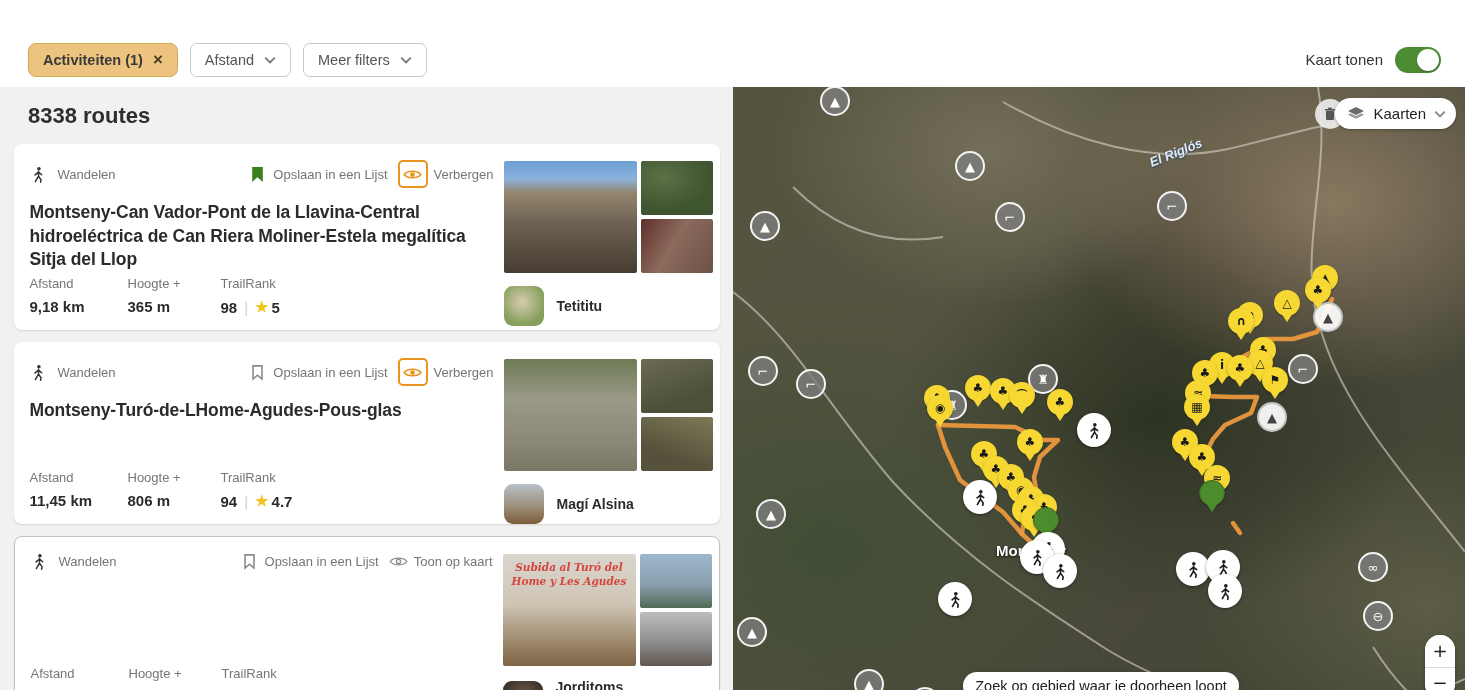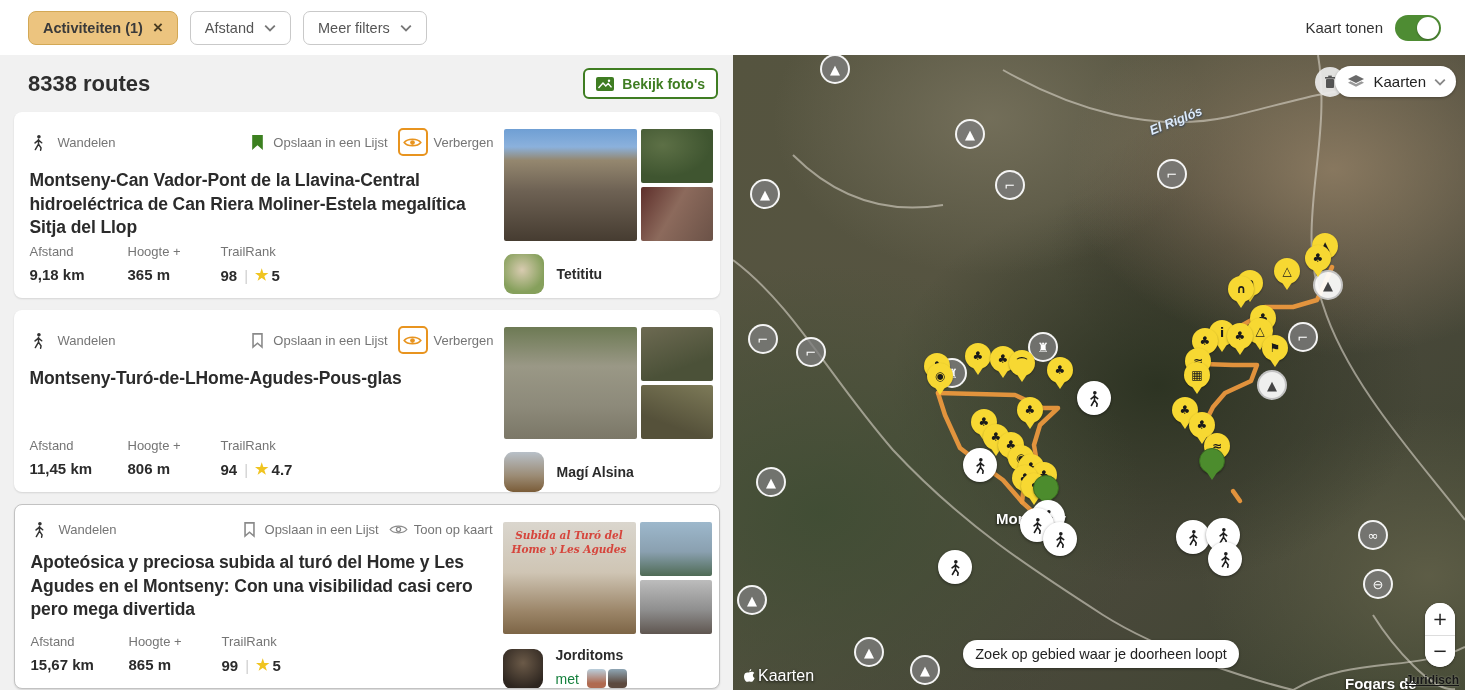--- a/index.html
+++ b/index.html
@@ -1,17 +1,17 @@
 <!DOCTYPE html>
 <html><head>
 <meta charset="utf-8">
 <style>
   * { margin:0; padding:0; box-sizing:border-box; }
   html,body { width:1465px; height:690px; overflow:hidden; font-family:"Liberation Sans", sans-serif; background:#fff; }
-  .app { width:1465px; height:621px; display:flex; flex-direction:column; }
+  .app { width:1465px; height:621px; display:flex; flex-direction:column;margin-top:32px; }
 
   
   .topbar { height:55px; flex:0 0 55px; background:#fff; display:flex; align-items:center; padding:0 24px 0 28px; }
   .chip { height:34px; display:inline-flex; align-items:center; gap:10px; padding:0 14px; border-radius:17px; font-size:14.5px; color:#3a3a3a; cursor:pointer; }
   .chip.gold { background:#ecc47f; border:1px solid #d3a855; border-radius:8px; font-weight:bold; }
   .chip.gold .x { font-size:17px; color:#4a3c20; font-weight:bold; }
   .chip.outline { background:#fff; border:1px solid #c9c9c9; border-radius:7px; margin-left:12px; color:#555; }
   .chev { width:12px; height:8px; }
   .topbar .spacer { flex:1; }
   .map-toggle-wrap { display:flex; align-items:center; gap:12px; font-size:15px; color:#333; }
@@ -145,28 +145,20 @@
         </div>
     </div>
   </header>
 
   <div class="content">
 
     <section class="list-panel">
       <div class="list-header">
         <h1>8338 routes</h1>
         <div class="spacer"></div>
-        <button class="btn-photos">
-          <svg width="18" height="14" viewBox="0 0 18 14">
-              <rect x="0" y="0" width="18" height="14" rx="2" fill="#3f7d22"></rect>
-              <path d="M2.5 11 L7 6 L9.8 9 L12.2 6.6 L15.5 10.4" stroke="#fff" fill="none" stroke-width="1.4"></path>
-              <circle cx="13" cy="3.8" r="1.2" fill="#fff"></circle>
-            </svg>
-          <span>Bekijk foto's</span>
-        </button>
       </div>
 
       <article class="card h1">
         <div class="card-main">
           <div class="card-toprow">
             <svg class="act-icon" viewBox="0 0 16 16">
                 <circle cx="8.4" cy="2.6" r="1.7" fill="#333"></circle>
                 <path d="M8 5 L8 9.5 M8 5.8 L4.8 8.4 M8 5.8 L11 8.2 M8 9.5 L5 14.6 M8 9.5 L10.4 13 L10 15.2" stroke="#333" stroke-width="1.4" fill="none" stroke-linecap="round"></path>
               </svg>
             <span>Wandelen</span>
@@ -302,21 +294,20 @@
               <span>Opslaan in een Lijst</span>
             </div>
             <div class="eye-group">
               <svg width="19" height="13" viewBox="0 0 24 16">
                   <path d="M1.5 8 C5.5 2.5 18.5 2.5 22.5 8 C18.5 13.5 5.5 13.5 1.5 8 Z" fill="none" stroke="#8a8a8a" stroke-width="1.6"></path>
                   <circle cx="12" cy="8" r="2.6" fill="none" stroke="#8a8a8a" stroke-width="1.6"></circle>
                 </svg>
               <span>Toon op kaart</span>
             </div>
           </div>
-          <div class="card-title">Apoteósica y preciosa subida al turó del Home y Les Agudes en el Montseny: Con una visibilidad casi cero pero mega divertida</div>
           <div class="grow"></div>
           <div class="stats">
             <div class="stat c1">
                 <div class="lbl">Afstand</div>
                 <div class="val">15,67 km</div>
               </div>
             <div class="stat c2">
                 <div class="lbl">Hoogte +</div>
                 <div class="val">865 m</div>
               </div>

